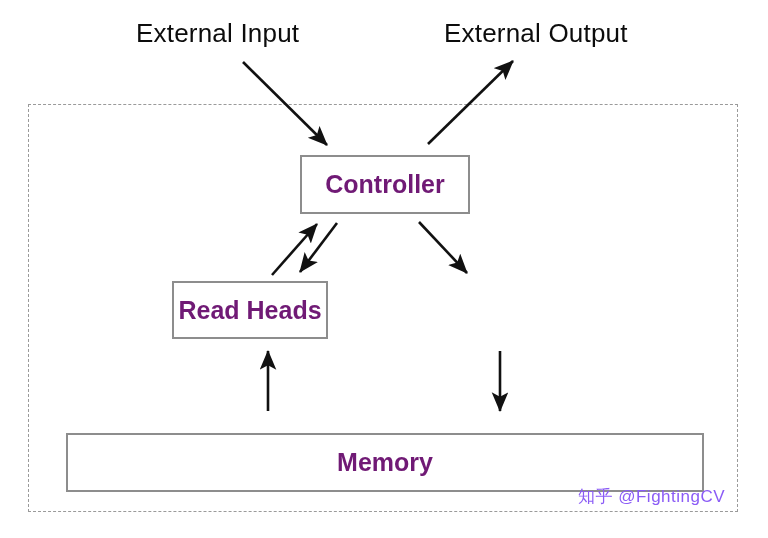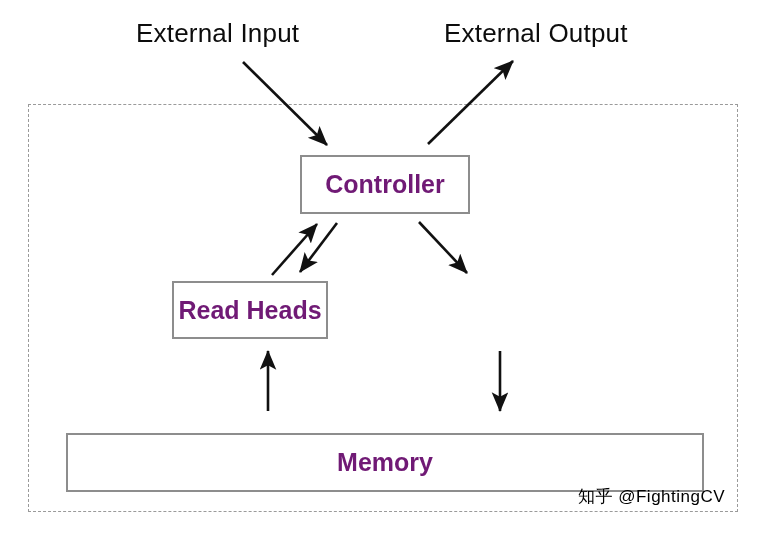--- a/index.html
+++ b/index.html
@@ -84,21 +84,21 @@
     width: 638px;
     height: 59px;
     margin-top: 15px;
   }
 
   #watermark {
     position: absolute;
     left: 578px;
     top: 485px;
     font-size: 17px;
-    color: #000000;
+    color: #8b5cf6;
     white-space: nowrap;
     letter-spacing: 0.5px;
   }
 </style>
 </head>
 <body>
 
 <div id="canvas">
 
   <div class="ext-label" id="label-external-input">External Input</div>

